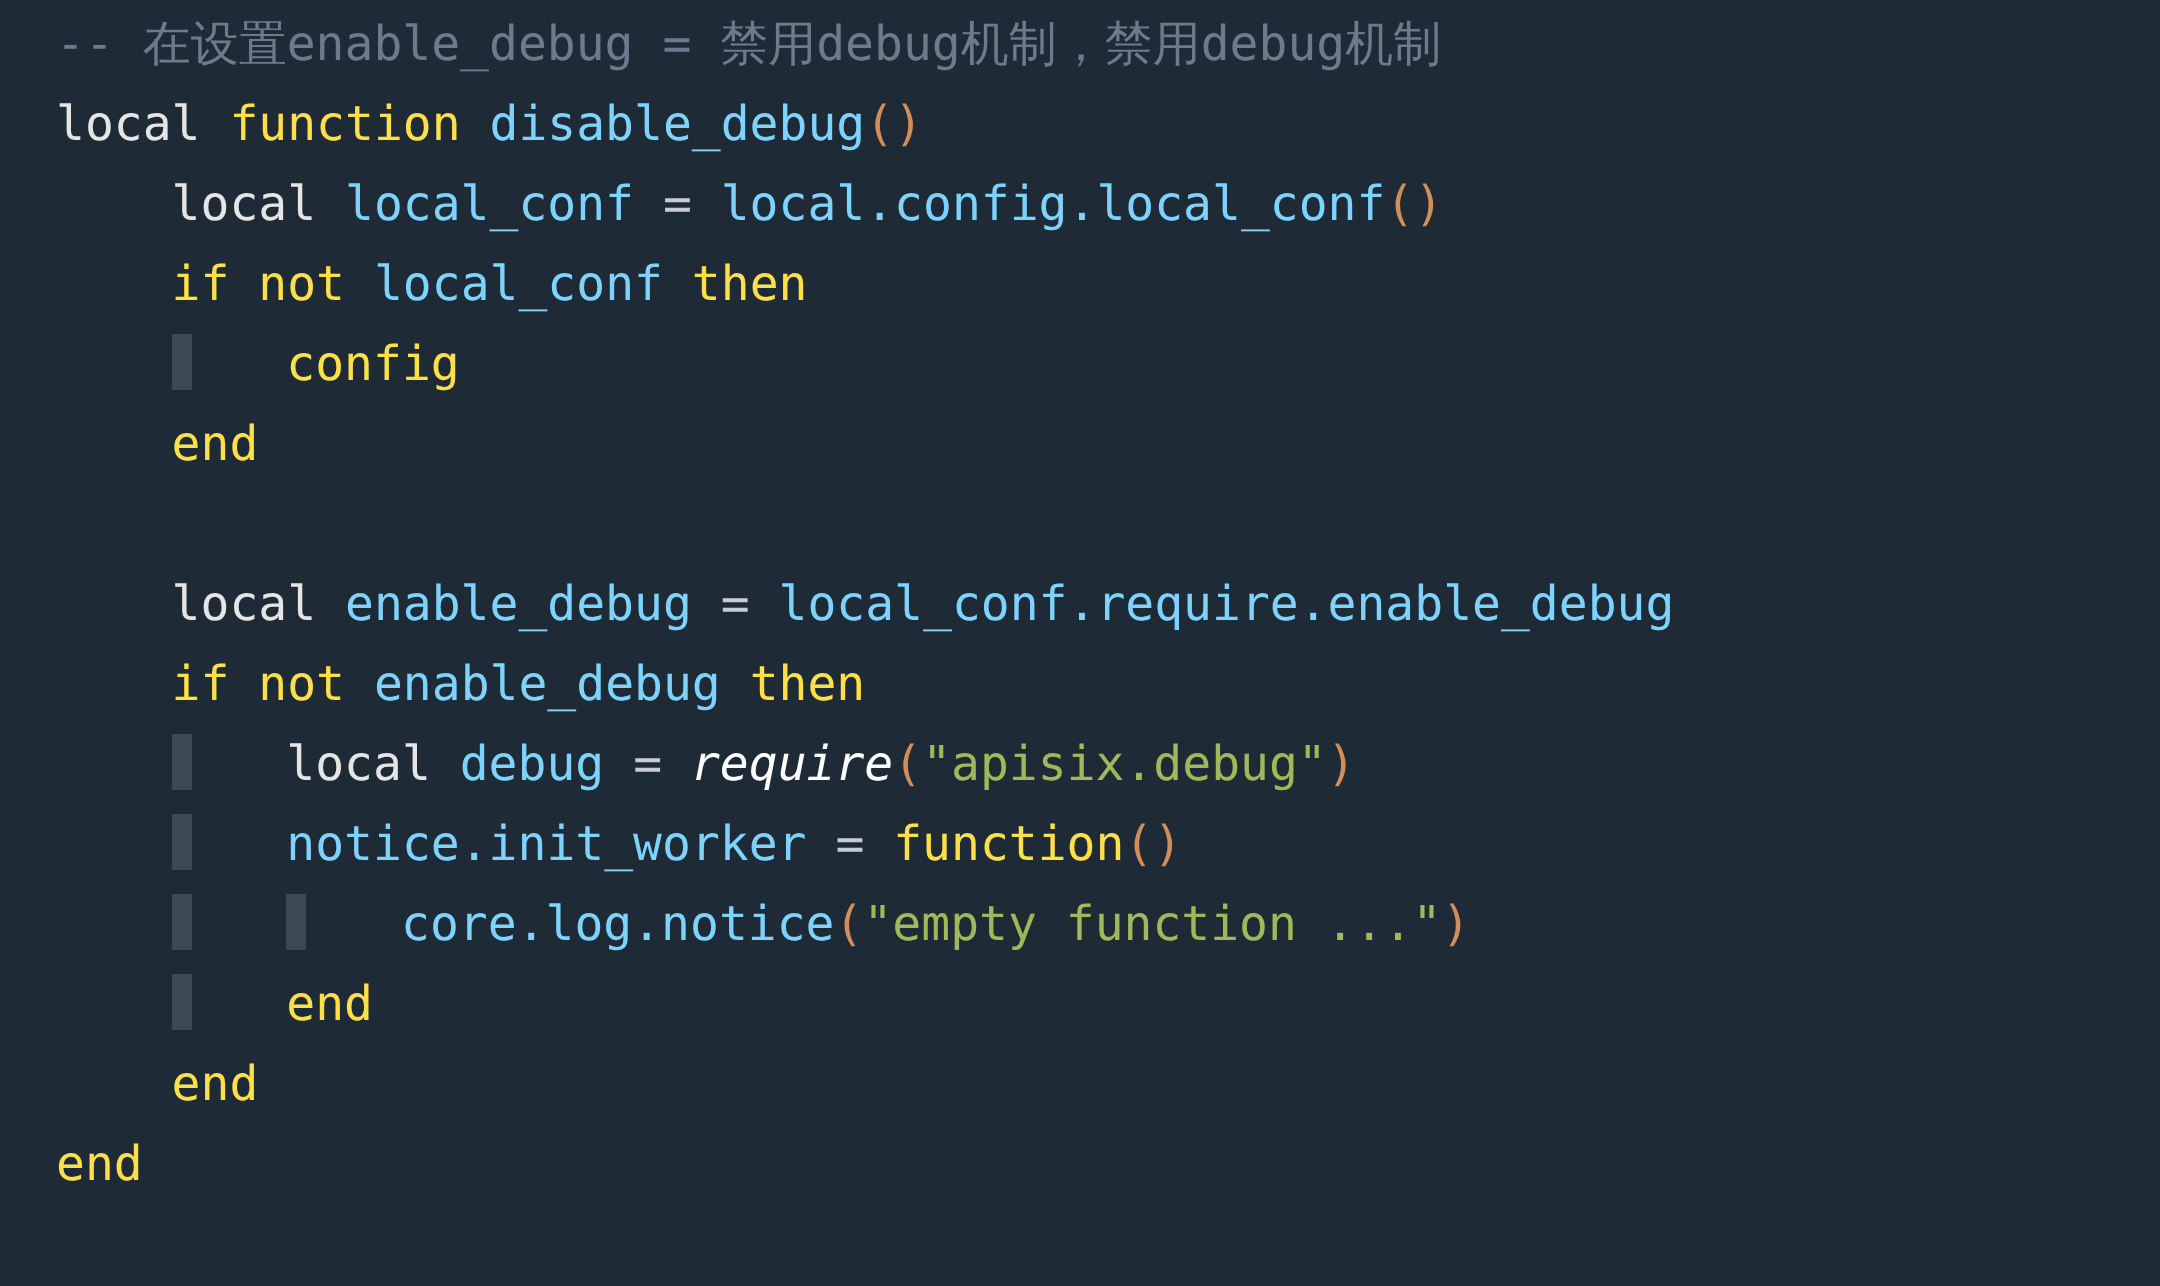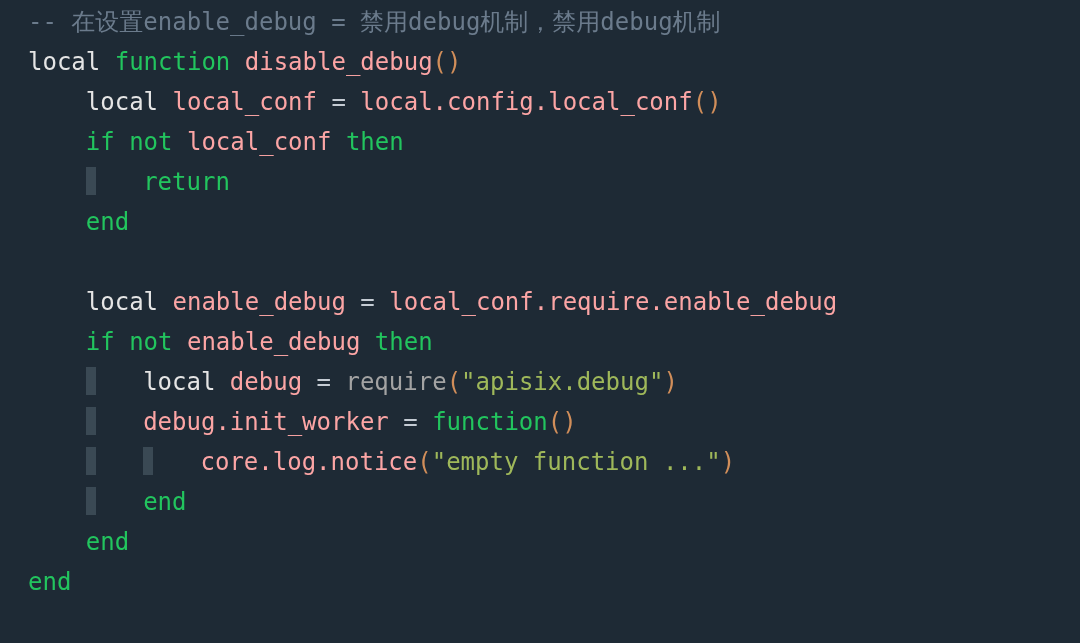--- a/index.html
+++ b/index.html
@@ -13,46 +13,46 @@
     font-size: 24px;
     line-height: 40px;
     color: #c5ccd4;
   }
   pre.code {
     margin: 0;
     padding: 2px 0 2px 28px;
     white-space: pre;
   }
   .tok-comment { color: #6b7b8c; }
-  .tok-keyword { color: #22c55e; }
+  .tok-keyword { color: #fde047; }
   .tok-decl    { color: #e5e5e5; }
-  .tok-ident   { color: #fca5a5; }
+  .tok-ident   { color: #7dd3fc; }
   .tok-op      { color: #c5ccd4; }
   .tok-pun     { color: #d18e5a; }
-  .tok-func    { color: #a3a3a3; }
+  .tok-func    { color: #ffffff; font-style: italic; }
   .tok-string  { color: #9fb85a; }
   .indent-guide {
     display: inline-block;
     width: 10px;
     height: 28px;
     vertical-align: -5px;
     background: #3a4954;
     margin-right: 4px;
   }
 </style>
 </head>
 <body>
 
 <pre class="code"><span><span class="tok-comment">--</span><span class="tok-comment"> 在设置enable_debug = 禁用debug机制，禁用debug机制</span></span>
 <span><span class="tok-decl">local</span> <span class="tok-keyword">function</span> <span class="tok-ident">disable_debug</span><span class="tok-pun">(</span><span class="tok-pun">)</span></span>
 <span>    <span class="tok-decl">local</span> <span class="tok-ident">local_conf</span> <span class="tok-op">=</span> <span class="tok-ident">local.config.local_conf</span><span class="tok-pun">(</span><span class="tok-pun">)</span></span>
 <span>    <span class="tok-keyword">if</span> <span class="tok-keyword">not</span> <span class="tok-ident">local_conf</span> <span class="tok-keyword">then</span></span>
-<span>    <span class="indent-guide"></span>   <span class="tok-keyword">return</span></span>
+<span>    <span class="indent-guide"></span>   <span class="tok-keyword">config</span></span>
 <span>    <span class="tok-keyword">end</span></span>
 <span> </span>
 <span>    <span class="tok-decl">local</span> <span class="tok-ident">enable_debug</span> <span class="tok-op">=</span> <span class="tok-ident">local_conf.require.enable_debug</span></span>
 <span>    <span class="tok-keyword">if</span> <span class="tok-keyword">not</span> <span class="tok-ident">enable_debug</span> <span class="tok-keyword">then</span></span>
 <span>    <span class="indent-guide"></span>   <span class="tok-decl">local</span> <span class="tok-ident">debug</span> <span class="tok-op">=</span> <span class="tok-func">require</span><span class="tok-pun">(</span><span class="tok-string">"apisix.debug"</span><span class="tok-pun">)</span></span>
-<span>    <span class="indent-guide"></span>   <span class="tok-ident">debug.init_worker</span> <span class="tok-op">=</span> <span class="tok-keyword">function</span><span class="tok-pun">(</span><span class="tok-pun">)</span></span>
+<span>    <span class="indent-guide"></span>   <span class="tok-ident">notice.init_worker</span> <span class="tok-op">=</span> <span class="tok-keyword">function</span><span class="tok-pun">(</span><span class="tok-pun">)</span></span>
 <span>    <span class="indent-guide"></span>   <span class="indent-guide"></span>   <span class="tok-ident">core.log.notice</span><span class="tok-pun">(</span><span class="tok-string">"empty function ..."</span><span class="tok-pun">)</span></span>
 <span>    <span class="indent-guide"></span>   <span class="tok-keyword">end</span></span>
 <span>    <span class="tok-keyword">end</span></span>
 <span><span class="tok-keyword">end</span></span></pre>
 
 </body></html>

